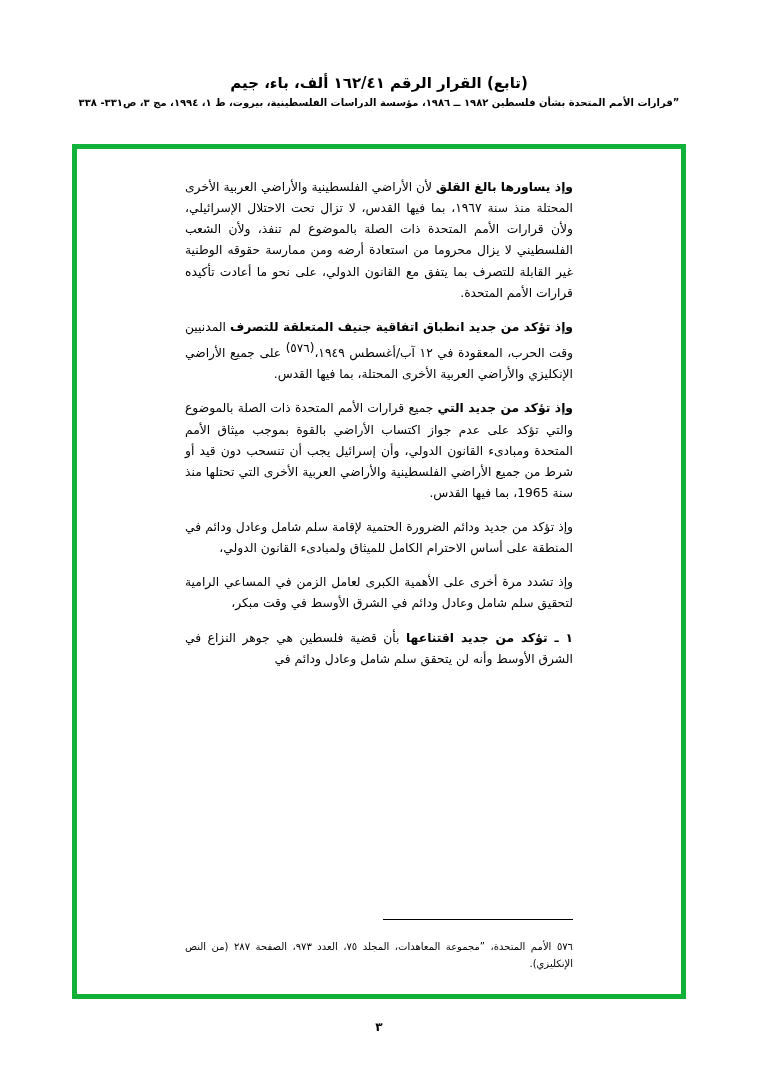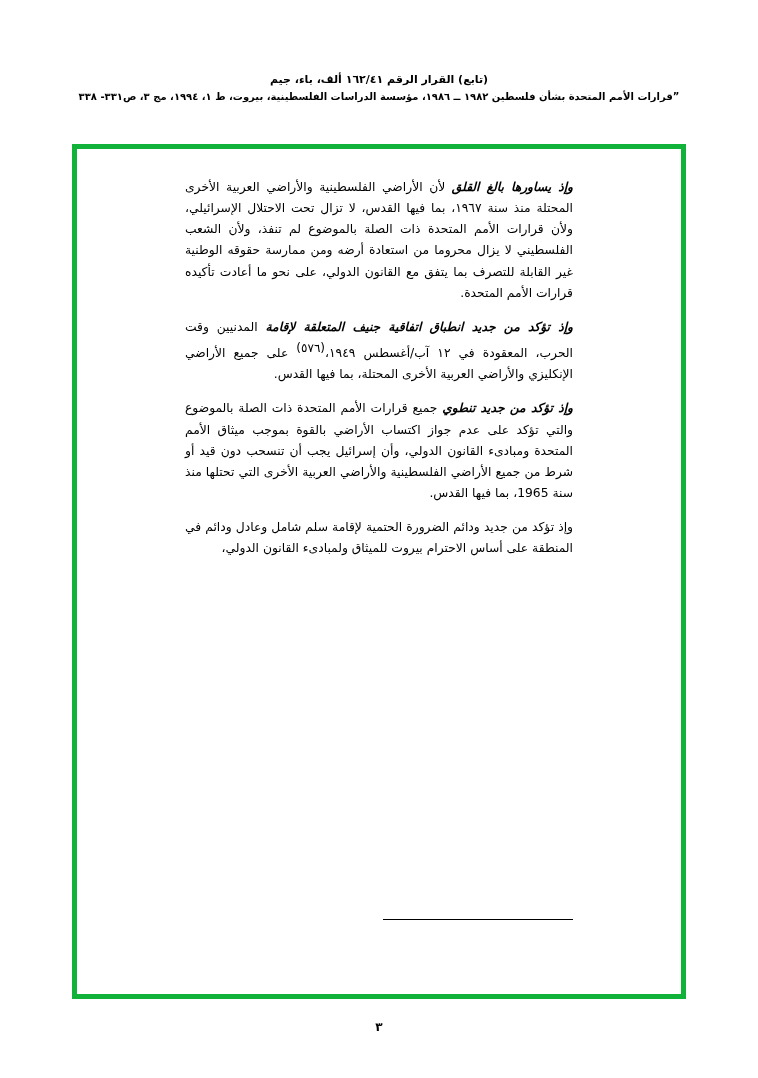--- a/index.html
+++ b/index.html
@@ -22,21 +22,21 @@
     box-sizing: border-box;
   }
   .header-block {
     position: absolute;
     top: 72px;
     left: 0;
     right: 0;
     text-align: center;
   }
   .doc-title {
-    font-size: 11px;
+    font-size: 15px;
     font-weight: bold;
     line-height: 1.5;
     letter-spacing: 0px;
   }
   .doc-source {
     font-size: 10px;
     font-weight: bold;
     line-height: 1.5;
   }
   .frame {
@@ -58,21 +58,20 @@
   }
   p.para {
     margin: 0 0 13px 0;
     font-size: 12.3px;
     line-height: 1.72;
     text-align: justify;
     text-justify: inter-word;
   }
   p.para b {
     font-weight: bold;
-    font-style: italic;
   }
   .sup {
     font-size: 12px;
     vertical-align: super;
   }
   .footnote-rule {
     position: absolute;
     bottom: 74px;
     right: 108px;
     width: 190px;
@@ -105,29 +104,32 @@
   <div class="header-block">
     <div class="doc-title">(تابع) القرار الرقم ١٦٢/٤١ ألف، باء، جيم</div>
     <div class="doc-source">”قرارات الأمم المتحدة بشأن فلسطين ١٩٨٢ ــ ١٩٨٦، مؤسسة الدراسات الفلسطينية، بيروت، ط ١، ١٩٩٤، مج ٣، ص٣٣١- ٣٣٨</div>
   </div>
 
   <div class="frame">
     <div class="frame-inner">
 
       <p class="para"><b>وإذ يساورها بالغ القلق</b><span> لأن الأراضي الفلسطينية والأراضي العربية الأخرى المحتلة منذ سنة ١٩٦٧، بما فيها القدس، لا تزال تحت الاحتلال الإسرائيلي، ولأن قرارات الأمم المتحدة ذات الصلة بالموضوع لم تنفذ، ولأن الشعب الفلسطيني لا يزال محروما من استعادة أرضه ومن ممارسة حقوقه الوطنية غير القابلة للتصرف بما يتفق مع القانون الدولي، على نحو ما أعادت تأكيده قرارات الأمم المتحدة.</span></p>
 
-      <p class="para"><b>وإذ تؤكد من جديد انطباق اتفاقية جنيف المتعلقة لإقامة</b><span> المدنيين وقت الحرب، المعقودة في ١٢ آب/أغسطس ١٩٤٩،</span><span class="sup">(٥٧٦)</span><span> على جميع الأراضي الإنكليزي والأراضي العربية الأخرى المحتلة، بما فيها القدس.</span></p>
+      <p class="para"><b>وإذ تؤكد من جديد انطباق اتفاقية جنيف المتعلقة للتصرف</b><span> المدنيين وقت الحرب، المعقودة في ١٢ آب/أغسطس ١٩٤٩،</span><span class="sup">(٥٧٦)</span><span> على جميع الأراضي الإنكليزي والأراضي العربية الأخرى المحتلة، بما فيها القدس.</span></p>
 
-      <p class="para"><b>وإذ تؤكد من جديد تنطوي</b><span> جميع قرارات الأمم المتحدة ذات الصلة بالموضوع والتي تؤكد على عدم جواز اكتساب الأراضي بالقوة بموجب ميثاق الأمم المتحدة ومبادىء القانون الدولي، وأن إسرائيل يجب أن تنسحب دون قيد أو شرط من جميع الأراضي الفلسطينية والأراضي العربية الأخرى التي تحتلها منذ سنة 1965، بما فيها القدس.</span></p>
+      <p class="para"><b>وإذ تؤكد من جديد التي</b><span> جميع قرارات الأمم المتحدة ذات الصلة بالموضوع والتي تؤكد على عدم جواز اكتساب الأراضي بالقوة بموجب ميثاق الأمم المتحدة ومبادىء القانون الدولي، وأن إسرائيل يجب أن تنسحب دون قيد أو شرط من جميع الأراضي الفلسطينية والأراضي العربية الأخرى التي تحتلها منذ سنة 1965، بما فيها القدس.</span></p>
 
-      <p class="para"><span>وإذ تؤكد من جديد ودائم</span><span> الضرورة الحتمية لإقامة سلم شامل وعادل ودائم في المنطقة على أساس الاحترام بيروت للميثاق ولمبادىء القانون الدولي،</span></p>
+      <p class="para"><span>وإذ تؤكد من جديد ودائم</span><span> الضرورة الحتمية لإقامة سلم شامل وعادل ودائم في المنطقة على أساس الاحترام الكامل للميثاق ولمبادىء القانون الدولي،</span></p>
 
 
+      <p class="para"><span>وإذ تشدد مرة أخرى</span><span> على الأهمية الكبرى لعامل الزمن في المساعي الرامية لتحقيق سلم شامل وعادل ودائم في الشرق الأوسط في وقت مبكر،</span></p>
 
+      <p class="para"><b>١ ـ تؤكد من جديد اقتناعها</b><span> بأن قضية فلسطين هي جوهر النزاع في الشرق الأوسط وأنه لن يتحقق سلم شامل وعادل ودائم في</span></p>
 
     </div>
 
     <div class="footnote-rule"></div>
+    <div class="footnote">٥٧٦ الأمم المتحدة، ”مجموعة المعاهدات، المجلد ٧٥، العدد ٩٧٣، الصفحة ٢٨٧ (من النص الإنكليزي).</div>
   </div>
 
   <div class="page-number">٣</div>
 
 </div>
 
 </body></html>

